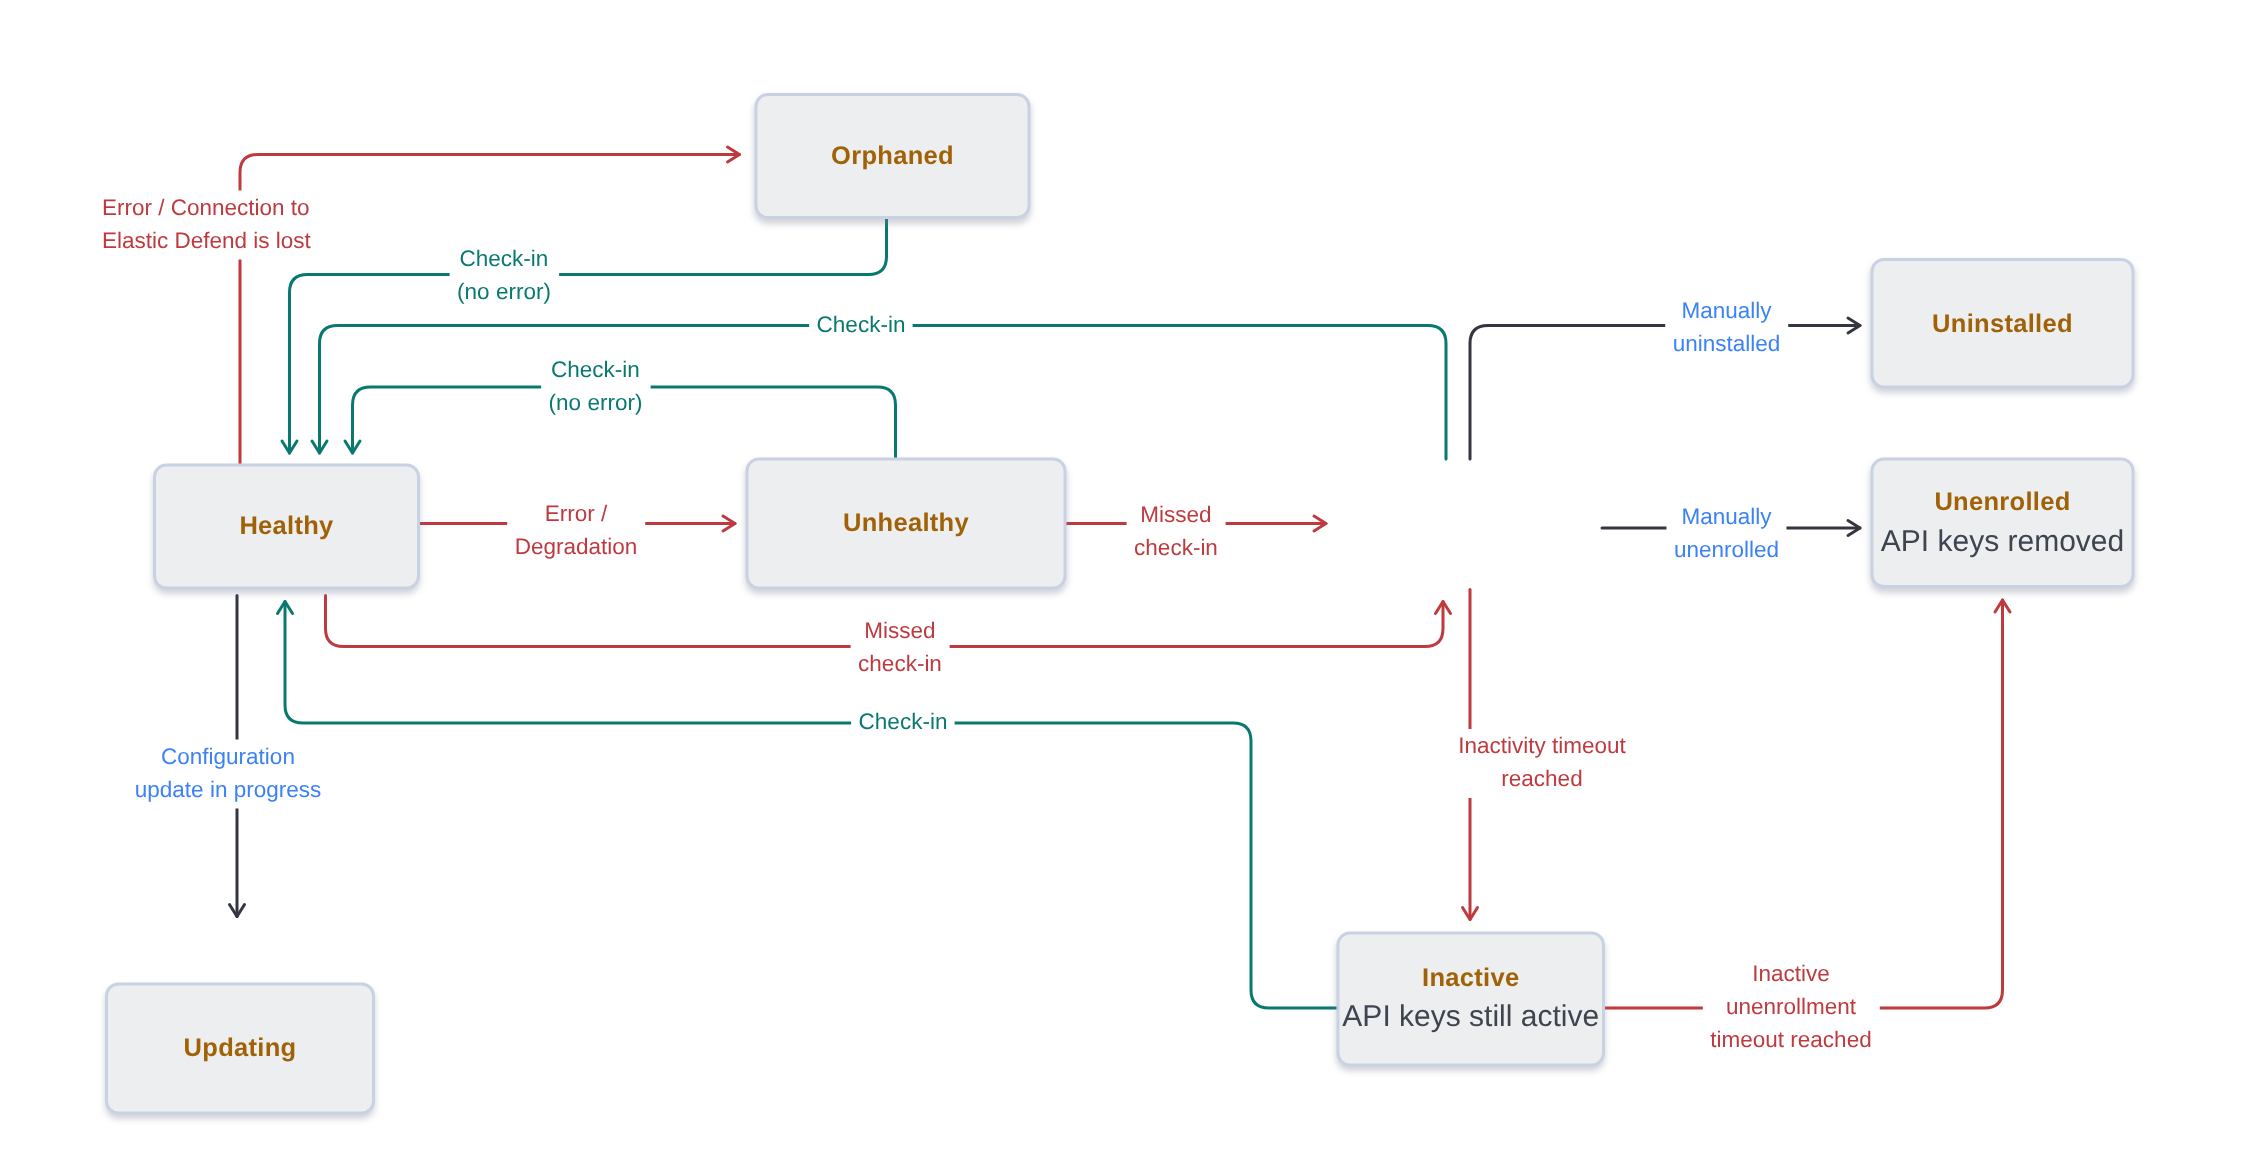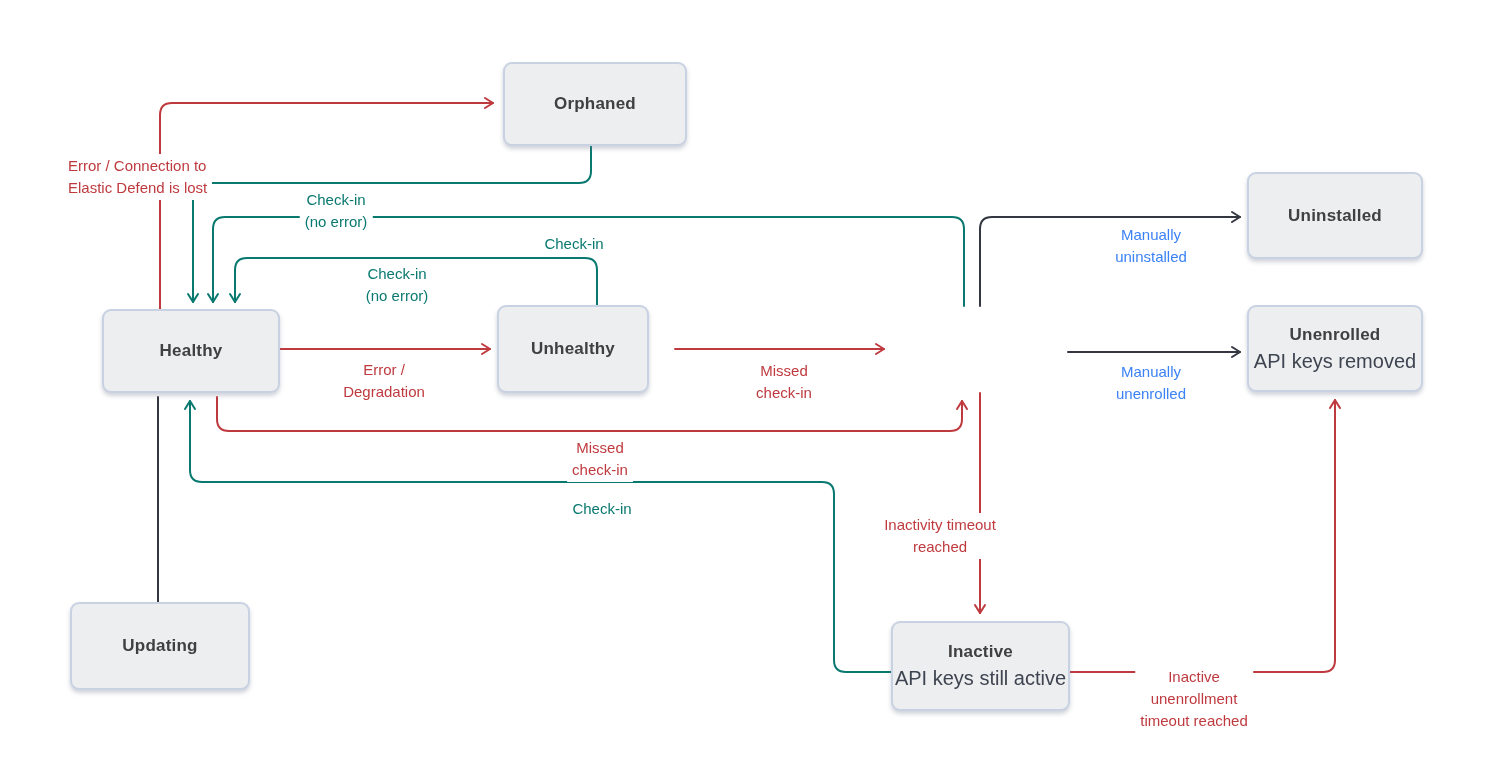--- a/index.html
+++ b/index.html
@@ -5,25 +5,25 @@
   html,body{margin:0;padding:0;background:#ffffff;}
   body{width:1494px;height:769px;position:relative;overflow:hidden;
        font-family:"Liberation Sans",sans-serif;}
   #stage{position:absolute;inset:0;width:1494px;height:769px;}
   svg.wires{position:absolute;left:0;top:0;z-index:1;}
   .node{position:absolute;z-index:3;box-sizing:border-box;
         background:#eceef0;border:2px solid #c9d2e2;border-radius:9px;
         box-shadow:0 3px 4px rgba(120,130,150,.35);
         display:flex;flex-direction:column;align-items:center;justify-content:center;
         gap:5px;}
-  .node-title{font-weight:bold;font-size:17px;color:#404040;letter-spacing:.2px;}
+  .node-title{font-weight:bold;font-size:17px;color:#a16207;letter-spacing:.2px;}
   .node-sub{font-size:20px;color:#3e4450;}
   .lbl{position:absolute;z-index:2;background:#ffffff;padding:1px 5px;
        font-size:15px;line-height:22px;text-align:center;
-       transform:translate(-50%,-50%);white-space:nowrap;margin-top:27px;}
+       transform:translate(-50%,-50%);white-space:nowrap;}
   .lbl.red{color:#bf3a3f;}
   .lbl.teal{color:#097970;}
   .lbl.dark{color:#3b82f6;}
   .lbl.left-align{transform:translate(0,-50%);text-align:left;}
 </style>
 </head>
 <body>
 
 <div id="stage">
 
@@ -76,21 +76,21 @@
   <div class="lbl red" style="left:784px;top:355px">
     <div>Missed</div>
     <div>check-in</div>
   </div>
 
   <div class="lbl red" style="left:600px;top:432px">
     <div>Missed</div>
     <div>check-in</div>
   </div>
 
-  <div class="lbl red" style="left:940px;top:509px">
+  <div class="lbl red" style="left:1028px;top:509px">
     <div>Inactivity timeout</div>
     <div>reached</div>
   </div>
 
   <div class="lbl red" style="left:1194px;top:672px">
     <div>Inactive</div>
     <div>unenrollment</div>
     <div>timeout reached</div>
   </div>
 
@@ -115,44 +115,48 @@
   <div class="lbl dark" style="left:1151px;top:219px">
     <div>Manually</div>
     <div>uninstalled</div>
   </div>
 
   <div class="lbl dark" style="left:1151px;top:356px">
     <div>Manually</div>
     <div>unenrolled</div>
   </div>
 
+  <div class="lbl dark" style="left:152px;top:516px">
+    <div>Configuration</div>
+    <div>update in progress</div>
+  </div>
 
   <div class="node" style="left:503px;top:62px;width:184px;height:84px">
     <div class="node-title">Orphaned</div>
   </div>
 
   <div class="node" style="left:102px;top:309px;width:178px;height:84px">
     <div class="node-title">Healthy</div>
   </div>
 
-  <div class="node" style="left:497px;top:305px;width:152px;height:88px">
+  <div class="node" style="left:497px;top:305px;width:214px;height:88px">
     <div class="node-title">Unhealthy</div>
   </div>
 
 
   <div class="node" style="left:1247px;top:172px;width:176px;height:87px">
     <div class="node-title">Uninstalled</div>
   </div>
 
   <div class="node" style="left:1247px;top:305px;width:176px;height:87px">
     <div class="node-title">Unenrolled</div>
     <div class="node-sub">API keys removed</div>
   </div>
 
-  <div class="node" style="left:70px;top:602px;width:180px;height:88px">
+  <div class="node" style="left:70px;top:655px;width:180px;height:88px">
     <div class="node-title">Updating</div>
   </div>
 
   <div class="node" style="left:891px;top:621px;width:179px;height:90px">
     <div class="node-title">Inactive</div>
     <div class="node-sub">API keys still active</div>
   </div>
 
 </div>
 

